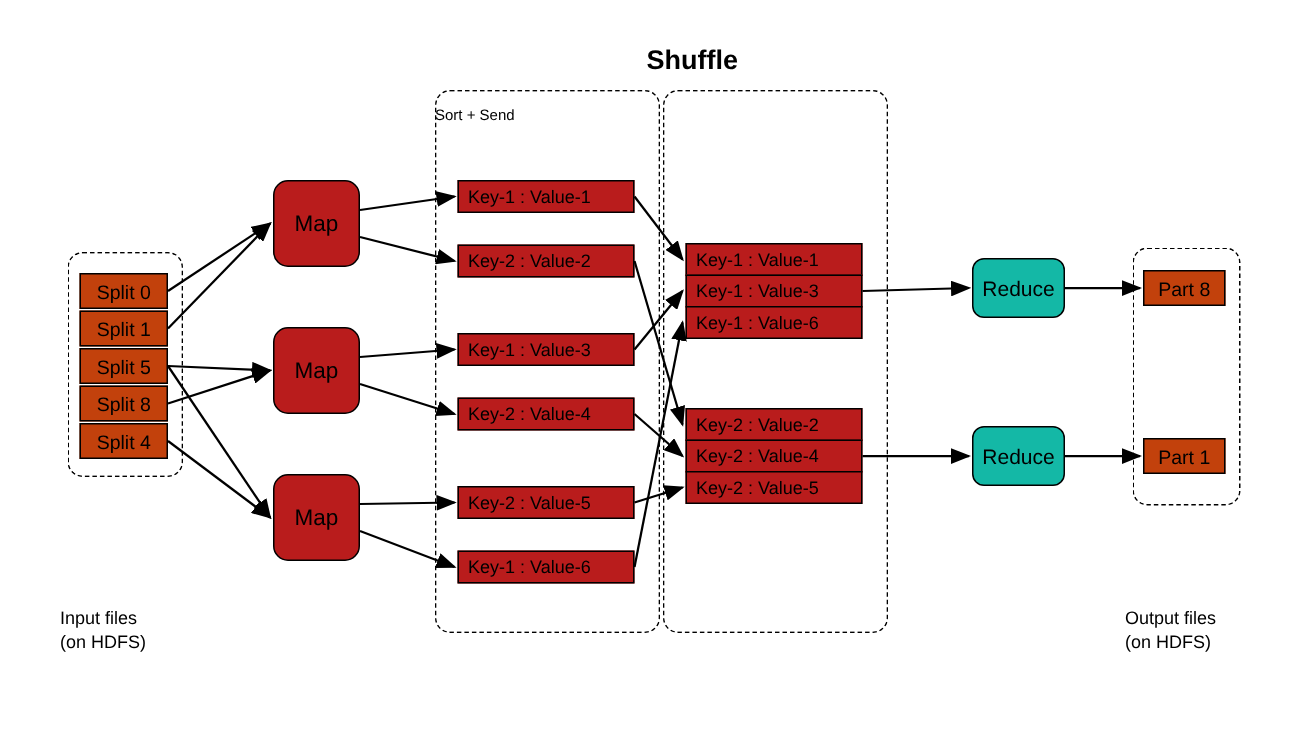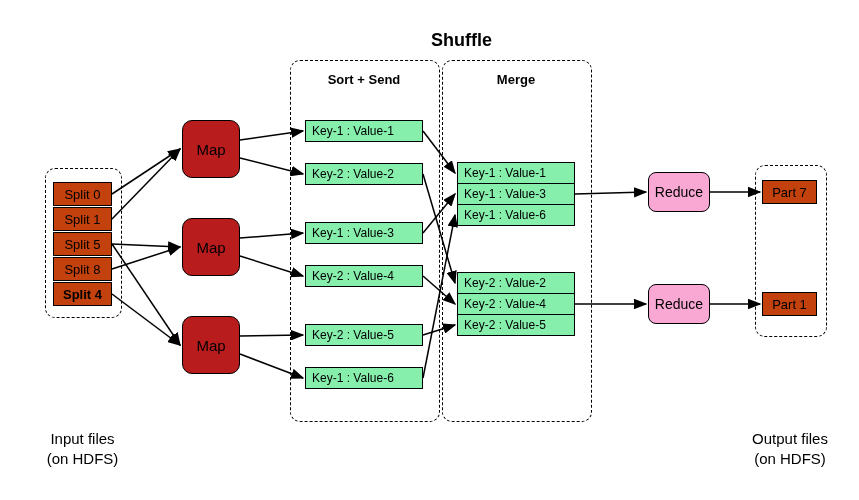--- a/index.html
+++ b/index.html
@@ -17,30 +17,27 @@
     height: 500px;
   }
   .title {
     position: absolute;
     font-weight: 700;
     font-size: 18px;
     margin-left: 36px;
   }
   .subtitle {
     position: absolute;
-    font-weight: 700;
-    font-size: 13px;
-    text-align: center;
+    font-weight: 400;
+    font-size: 10px;
   }
   .caption {
     position: absolute;
-    font-size: 15px;
-    text-align: center;
+    font-size: 12px;
     line-height: 1.3;
-    margin-top: 24px;
   }
   .dashed-box {
     position: absolute;
     border: 1.5px dashed #000;
     border-radius: 10px;
   }
   .split-box, .part-box {
     position: absolute;
     background: #c2410c;
     border: 1.5px solid #000;
@@ -56,32 +53,32 @@
     border: 1.5px solid #000;
     border-radius: 10px;
     font-size: 15px;
     display: flex;
     align-items: center;
     justify-content: center;
     box-sizing: border-box;
   }
   .reduce-box {
     position: absolute;
-    background: #f9a8d4;
+    background: #14b8a6;
     border: 1.5px solid #000;
     border-radius: 8px;
     font-size: 14px;
     display: flex;
     align-items: center;
     justify-content: center;
     box-sizing: border-box;
   }
   .kv-box {
     position: absolute;
-    background: #86efac;
+    background: #b91c1c;
     border: 1.5px solid #000;
     font-size: 12px;
     display: flex;
     align-items: center;
     justify-content: flex-start;
     padding: 0 6px;
     box-sizing: border-box;
   }
   svg.arrows {
     position: absolute;
@@ -101,34 +98,33 @@
 
   <div class="dashed-box" style="left:45px; top:168px; width:75px; height:148px;"></div>
 
   <div class="dashed-box" style="left:290px; top:60px; width:148px; height:360px;"></div>
 
   <div class="dashed-box" style="left:442px; top:60px; width:148px; height:360px;"></div>
 
   <div class="dashed-box" style="left:755px; top:165px; width:70px; height:170px;"></div>
 
   <div class="subtitle" style="left:290px; top:72px; width:148px;">Sort + Send</div>
-  <div class="subtitle" style="left:442px; top:72px; width:148px;">Merge</div>
 
   <div class="caption" style="left:40px; top:405px; width:85px;">
     <span>Input files<br>(on HDFS)</span>
   </div>
   <div class="caption" style="left:750px; top:405px; width:80px;">
     <span>Output files<br>(on HDFS)</span>
   </div>
 
   <div class="split-box" style="left:53px; top:182px; width:59px; height:24px;">Split 0</div>
   <div class="split-box" style="left:53px; top:207px; width:59px; height:24px;">Split 1</div>
   <div class="split-box" style="left:53px; top:232px; width:59px; height:24px;">Split 5</div>
   <div class="split-box" style="left:53px; top:257px; width:59px; height:24px;">Split 8</div>
-  <div class="split-box" style="left:53px; top:282px; width:59px; height:24px;font-weight:bold;">Split 4</div>
+  <div class="split-box" style="left:53px; top:282px; width:59px; height:24px;">Split 4</div>
 
   <div class="map-box" style="left:182px; top:120px; width:58px; height:58px;">Map</div>
   <div class="map-box" style="left:182px; top:218px; width:58px; height:58px;">Map</div>
   <div class="map-box" style="left:182px; top:316px; width:58px; height:58px;">Map</div>
 
   <div class="kv-box" style="left:305px; top:120px; width:118px; height:22px;">Key-1 : Value-1</div>
   <div class="kv-box" style="left:305px; top:163px; width:118px; height:22px;">Key-2 : Value-2</div>
   <div class="kv-box" style="left:305px; top:222px; width:118px; height:22px;">Key-1 : Value-3</div>
   <div class="kv-box" style="left:305px; top:265px; width:118px; height:22px;">Key-2 : Value-4</div>
   <div class="kv-box" style="left:305px; top:324px; width:118px; height:22px;">Key-2 : Value-5</div>
@@ -138,21 +134,21 @@
   <div class="kv-box" style="left:457px; top:183px; width:118px; height:22px;">Key-1 : Value-3</div>
   <div class="kv-box" style="left:457px; top:204px; width:118px; height:22px;">Key-1 : Value-6</div>
 
   <div class="kv-box" style="left:457px; top:272px; width:118px; height:22px;">Key-2 : Value-2</div>
   <div class="kv-box" style="left:457px; top:293px; width:118px; height:22px;">Key-2 : Value-4</div>
   <div class="kv-box" style="left:457px; top:314px; width:118px; height:22px;">Key-2 : Value-5</div>
 
   <div class="reduce-box" style="left:648px; top:172px; width:62px; height:40px;">Reduce</div>
   <div class="reduce-box" style="left:648px; top:284px; width:62px; height:40px;">Reduce</div>
 
-  <div class="part-box" style="left:762px; top:180px; width:55px; height:24px;">Part 7</div>
+  <div class="part-box" style="left:762px; top:180px; width:55px; height:24px;">Part 8</div>
   <div class="part-box" style="left:762px; top:292px; width:55px; height:24px;">Part 1</div>
 
   <svg class="arrows">
     <defs>
       <marker id="arrowhead" markerWidth="9" markerHeight="7" refX="8" refY="3.5" orient="auto">
         <polygon points="0 0, 9 3.5, 0 7" fill="#000"></polygon>
       </marker>
     </defs>
 
     <line x1="112" y1="194" x2="180" y2="149" stroke="#000" stroke-width="1.5" marker-end="url(#arrowhead)"></line>

